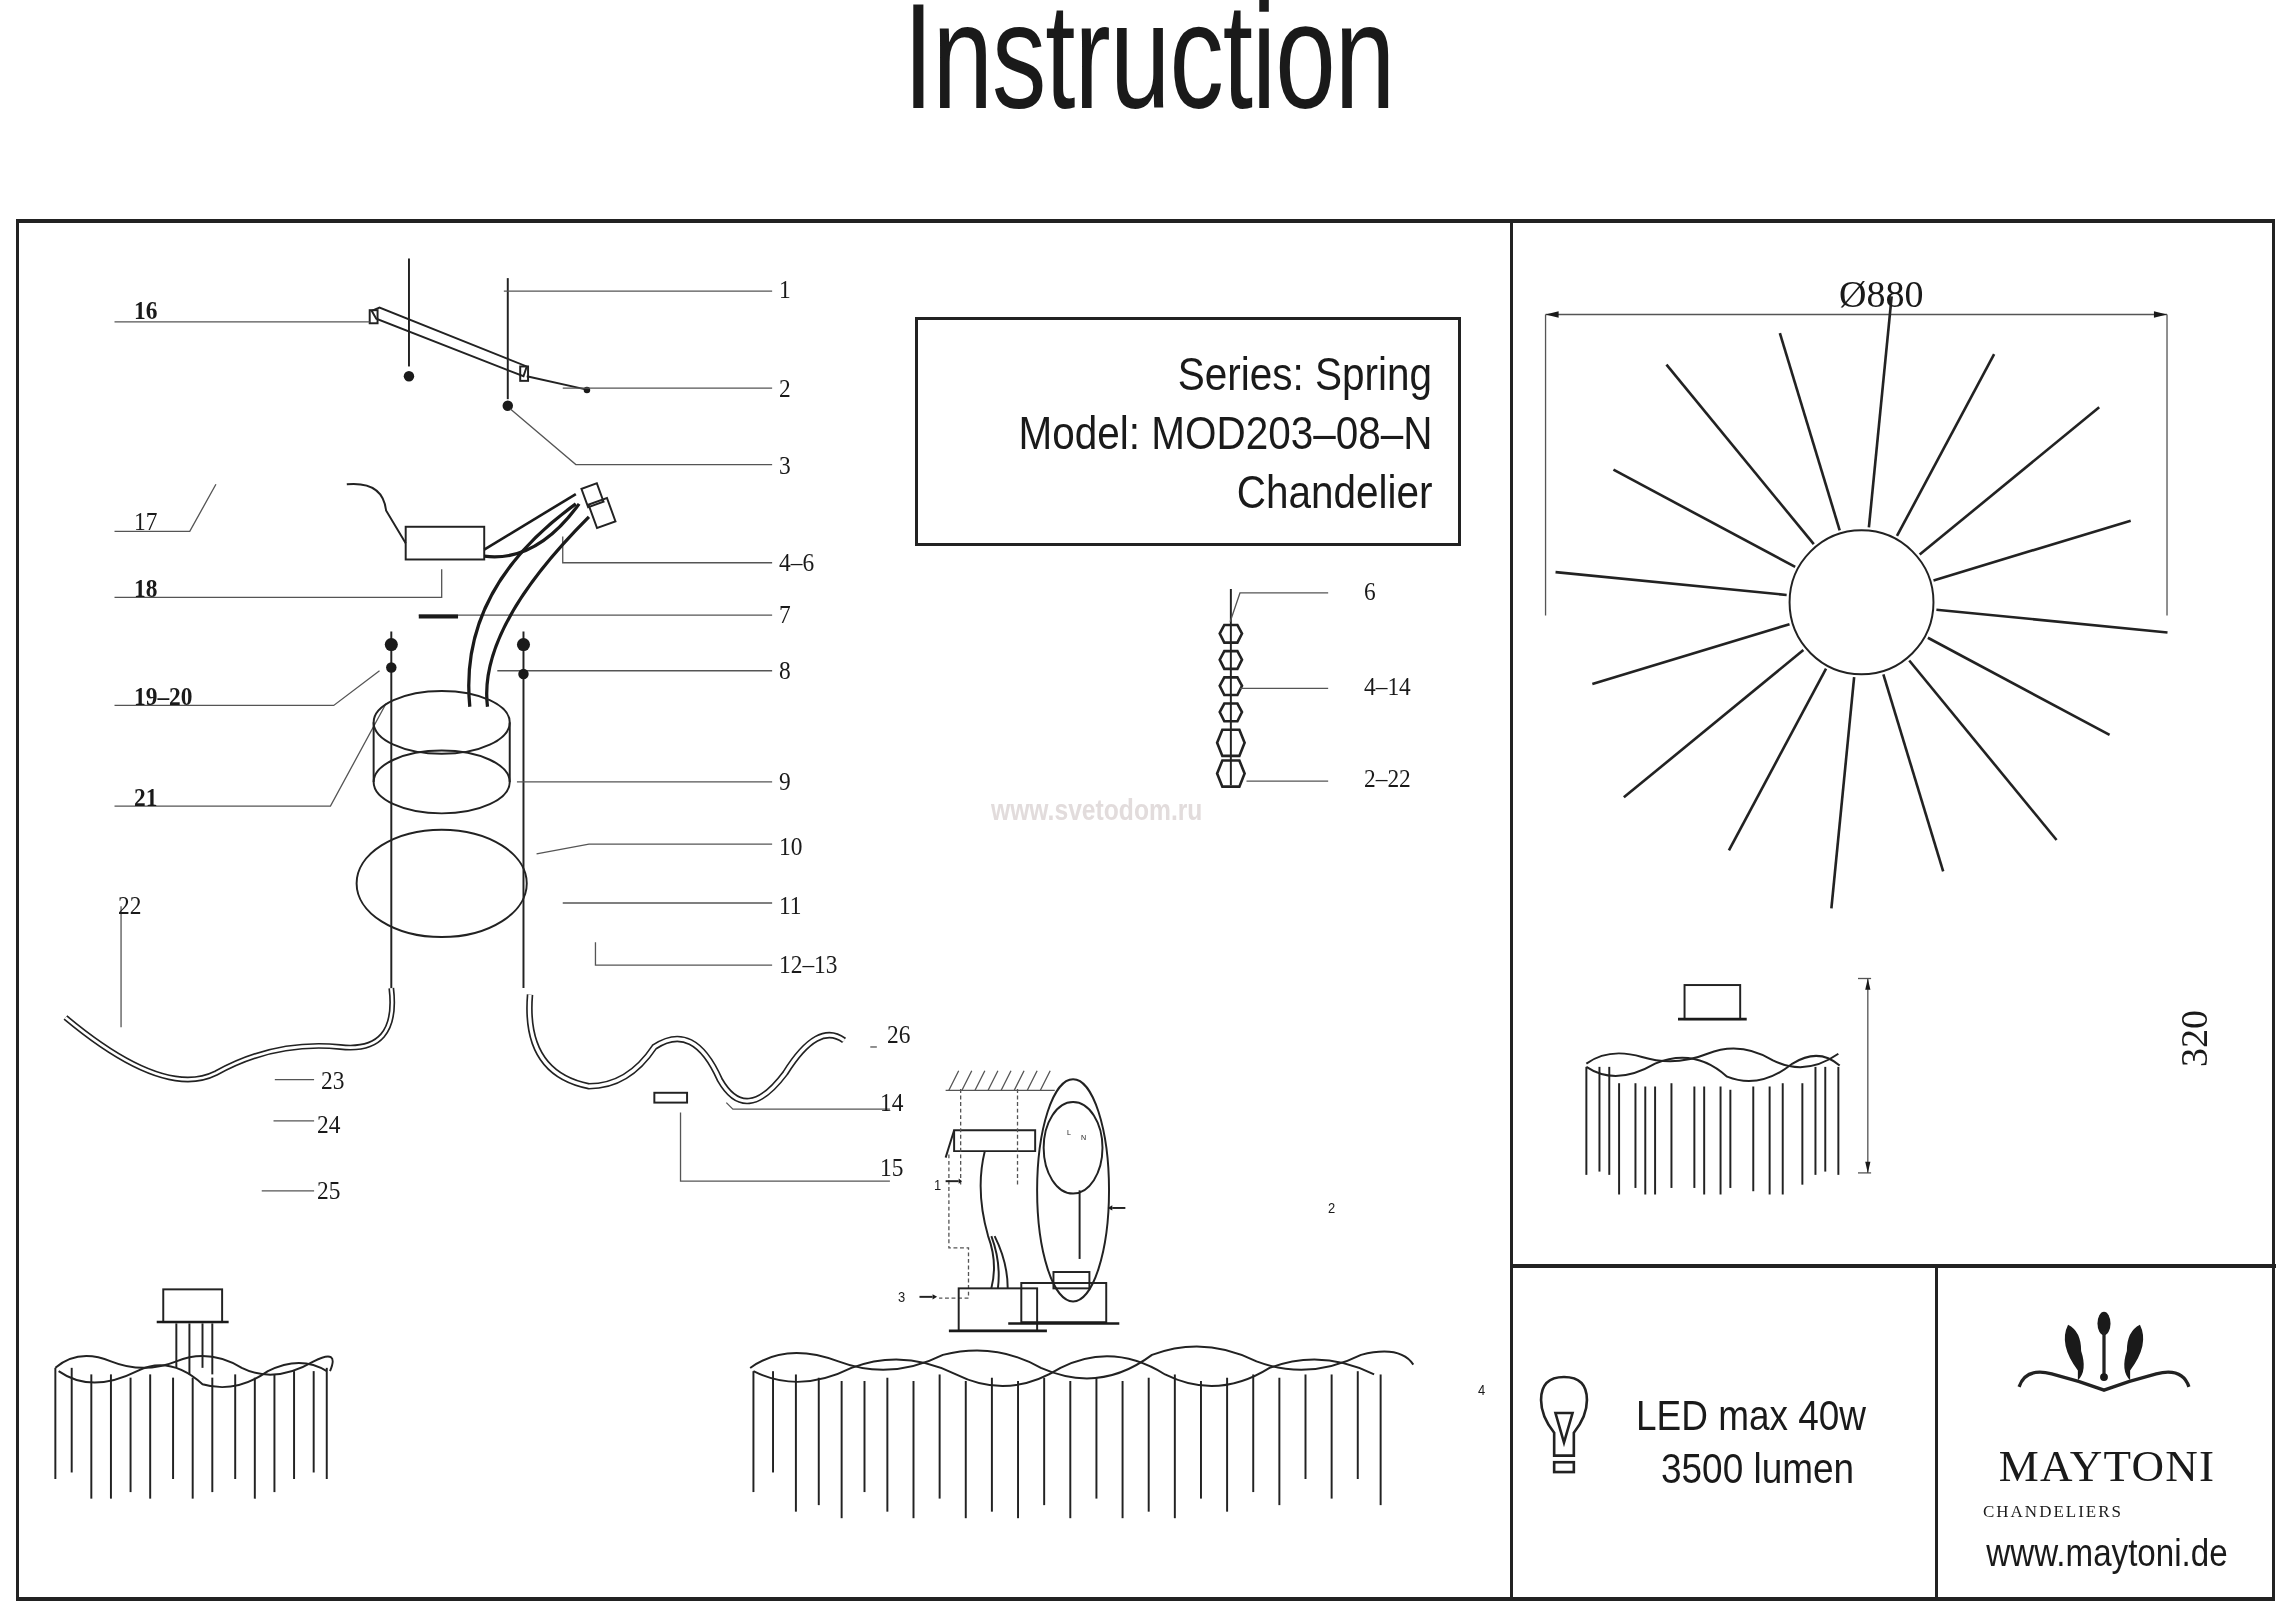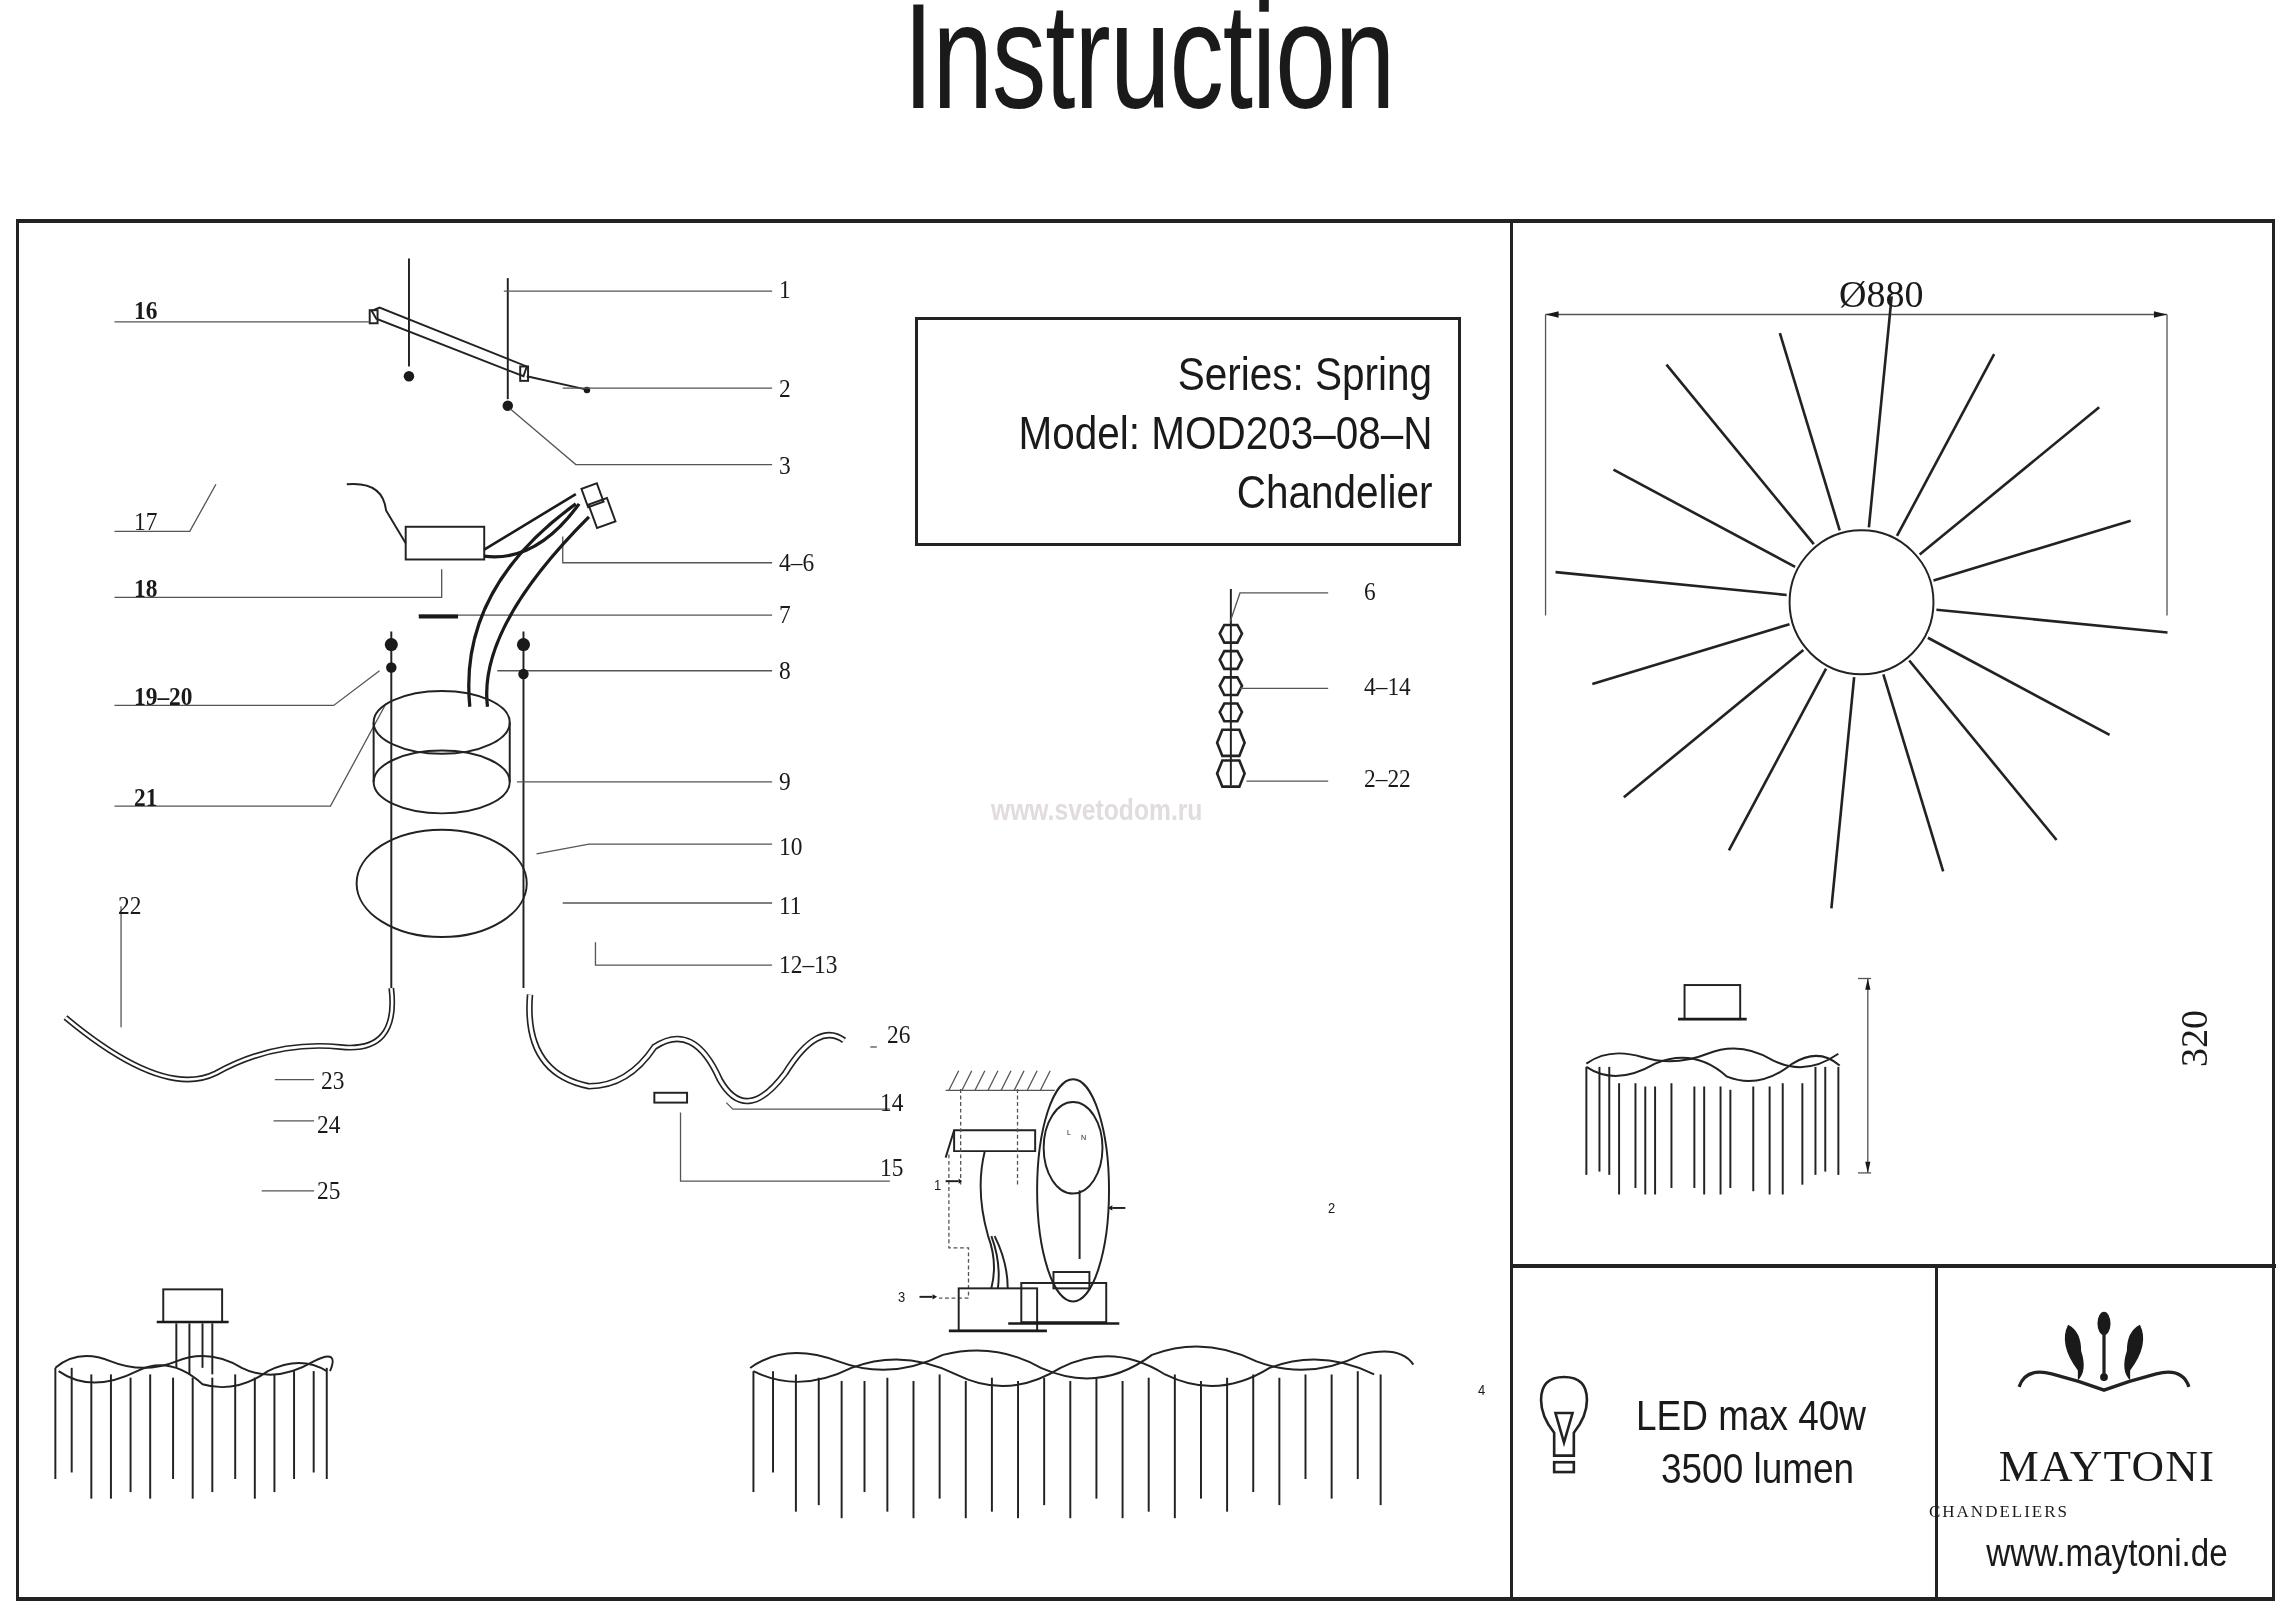--- a/index.html
+++ b/index.html
@@ -31,21 +31,21 @@
 
   #dim-diameter { left: 1839px; top: 272px; font-family: "Liberation Serif", serif; font-size: 38px; }
   #dim-height { left: 2172px; top: 1067px; font-family: "Liberation Serif", serif; font-size: 38px;
                 transform: rotate(-90deg); transform-origin: left top; }
 
   #spec-l1 { left: 1636px; top: 1392px; font-size: 42px; transform: scaleX(0.88); transform-origin: left center; white-space: nowrap; }
   #spec-l2 { left: 1661px; top: 1445px; font-size: 42px; transform: scaleX(0.88); transform-origin: left center; white-space: nowrap; }
 
   #brand { left: 1937px; width: 340px; top: 1440px; text-align: center; font-family: "Liberation Serif", serif;
            font-size: 45px; letter-spacing: 1.3px; }
-  #brand-sub { left: 1829px; width: 340px; top: 1502px; text-align: center; font-family: "Liberation Serif", serif;
+  #brand-sub { left: 1883px; width: 340px; top: 1502px; text-align: center; font-family: "Liberation Serif", serif;
                font-size: 17px; letter-spacing: 2px; }
   #brand-url { left: 1937px; width: 340px; top: 1531px; text-align: center; font-size: 39px;
                transform: scaleX(0.85); transform-origin: center; }
 
   svg { position: absolute; overflow: visible; }
   .ln { stroke: #222; fill: none; stroke-width: 3; }
   .thin { stroke: #555; fill: none; stroke-width: 2; }
   .thick { stroke: #1a1a1a; fill: none; stroke-width: 7; }
   .fill { fill: #1a1a1a; stroke: none; }
 </style>

